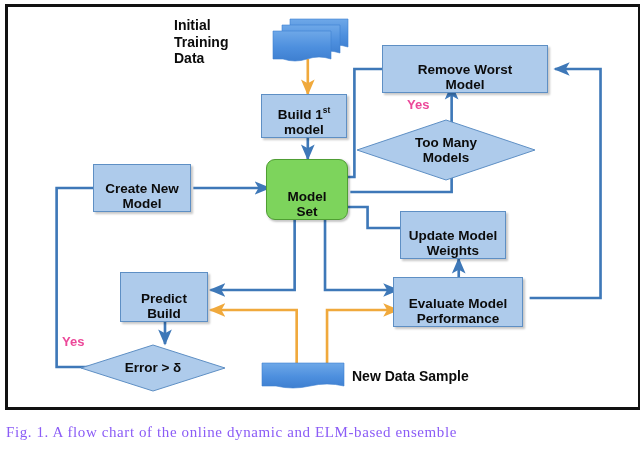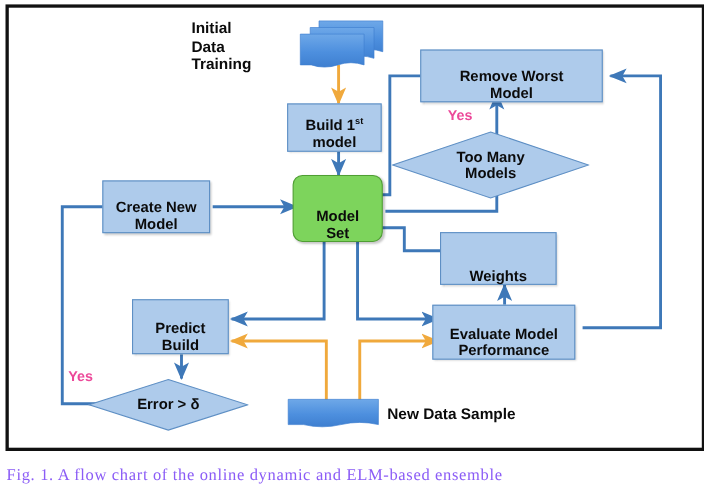--- a/index.html
+++ b/index.html
@@ -182,22 +182,22 @@
         <path d="M 296,52 L 296,87" marker-end="url(#aho)"></path>
 
         <path d="M 285,357 L 285,303 L 200,303" marker-end="url(#aho)"></path>
 
         <path d="M 315,357 L 315,303 L 385,303" marker-end="url(#aho)"></path>
       </g>
     </svg>
 
     <div class="free-label multiline" style="left:166px; top:10px; width:86px; text-align:left;">
       <div>Initial</div>
+      <div>Training</div>
       <div>Data</div>
-      <div>Training</div>
     </div>
 
     <div class="datastack" style="left:258px; top:8px;">
       <svg width="86" height="50" viewBox="0 0 86 50">
         <defs>
           <linearGradient id="dgrad" x1="0" y1="0" x2="0" y2="1">
             <stop offset="0%" stop-color="#6EA8E8"></stop>
             <stop offset="55%" stop-color="#4D8FDE"></stop>
             <stop offset="100%" stop-color="#3E7FD0"></stop>
           </linearGradient>
@@ -247,20 +247,21 @@
       <div class="dlabel">
         <div>
           <div>Too Many</div>
           <div>Models</div>
         </div>
       </div>
     </div>
 
     <div class="node box" style="left:392px; top:204px; width:106px; height:48px;">
       <div>
+        <div>Update Model</div>
         <div>Weights</div>
       </div>
     </div>
 
     <div class="node box" style="left:385px; top:270px; width:130px; height:50px;">
       <div>
         <div>Evaluate Model</div>
         <div>Performance</div>
       </div>
     </div>

